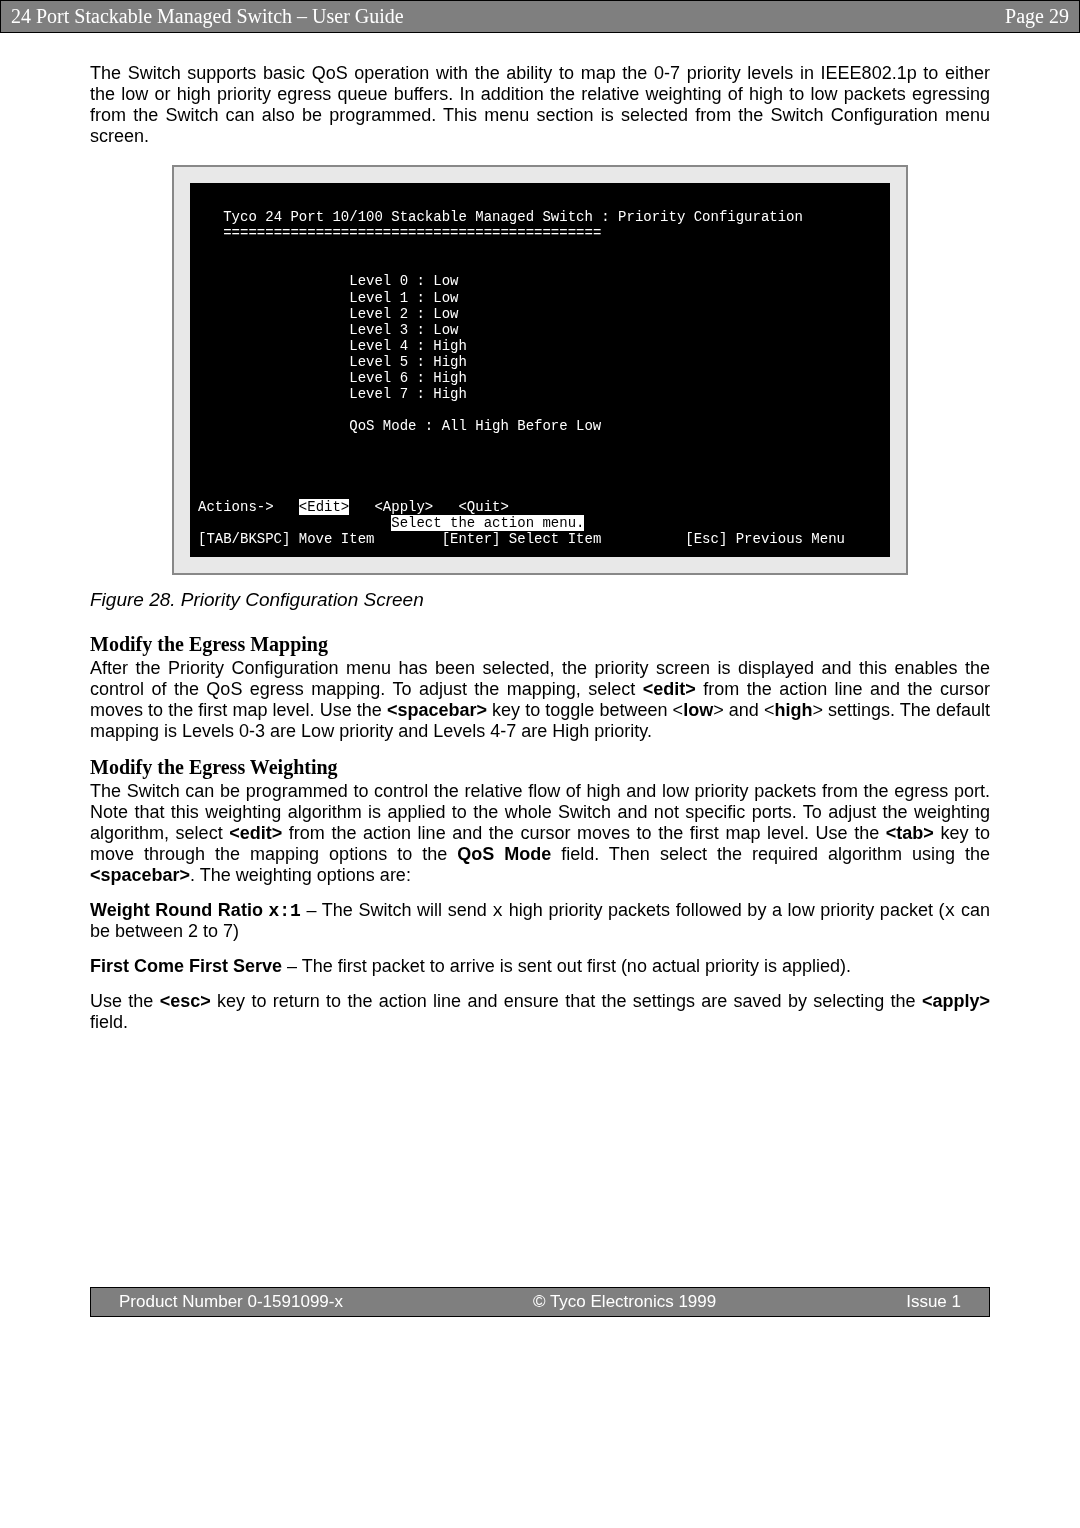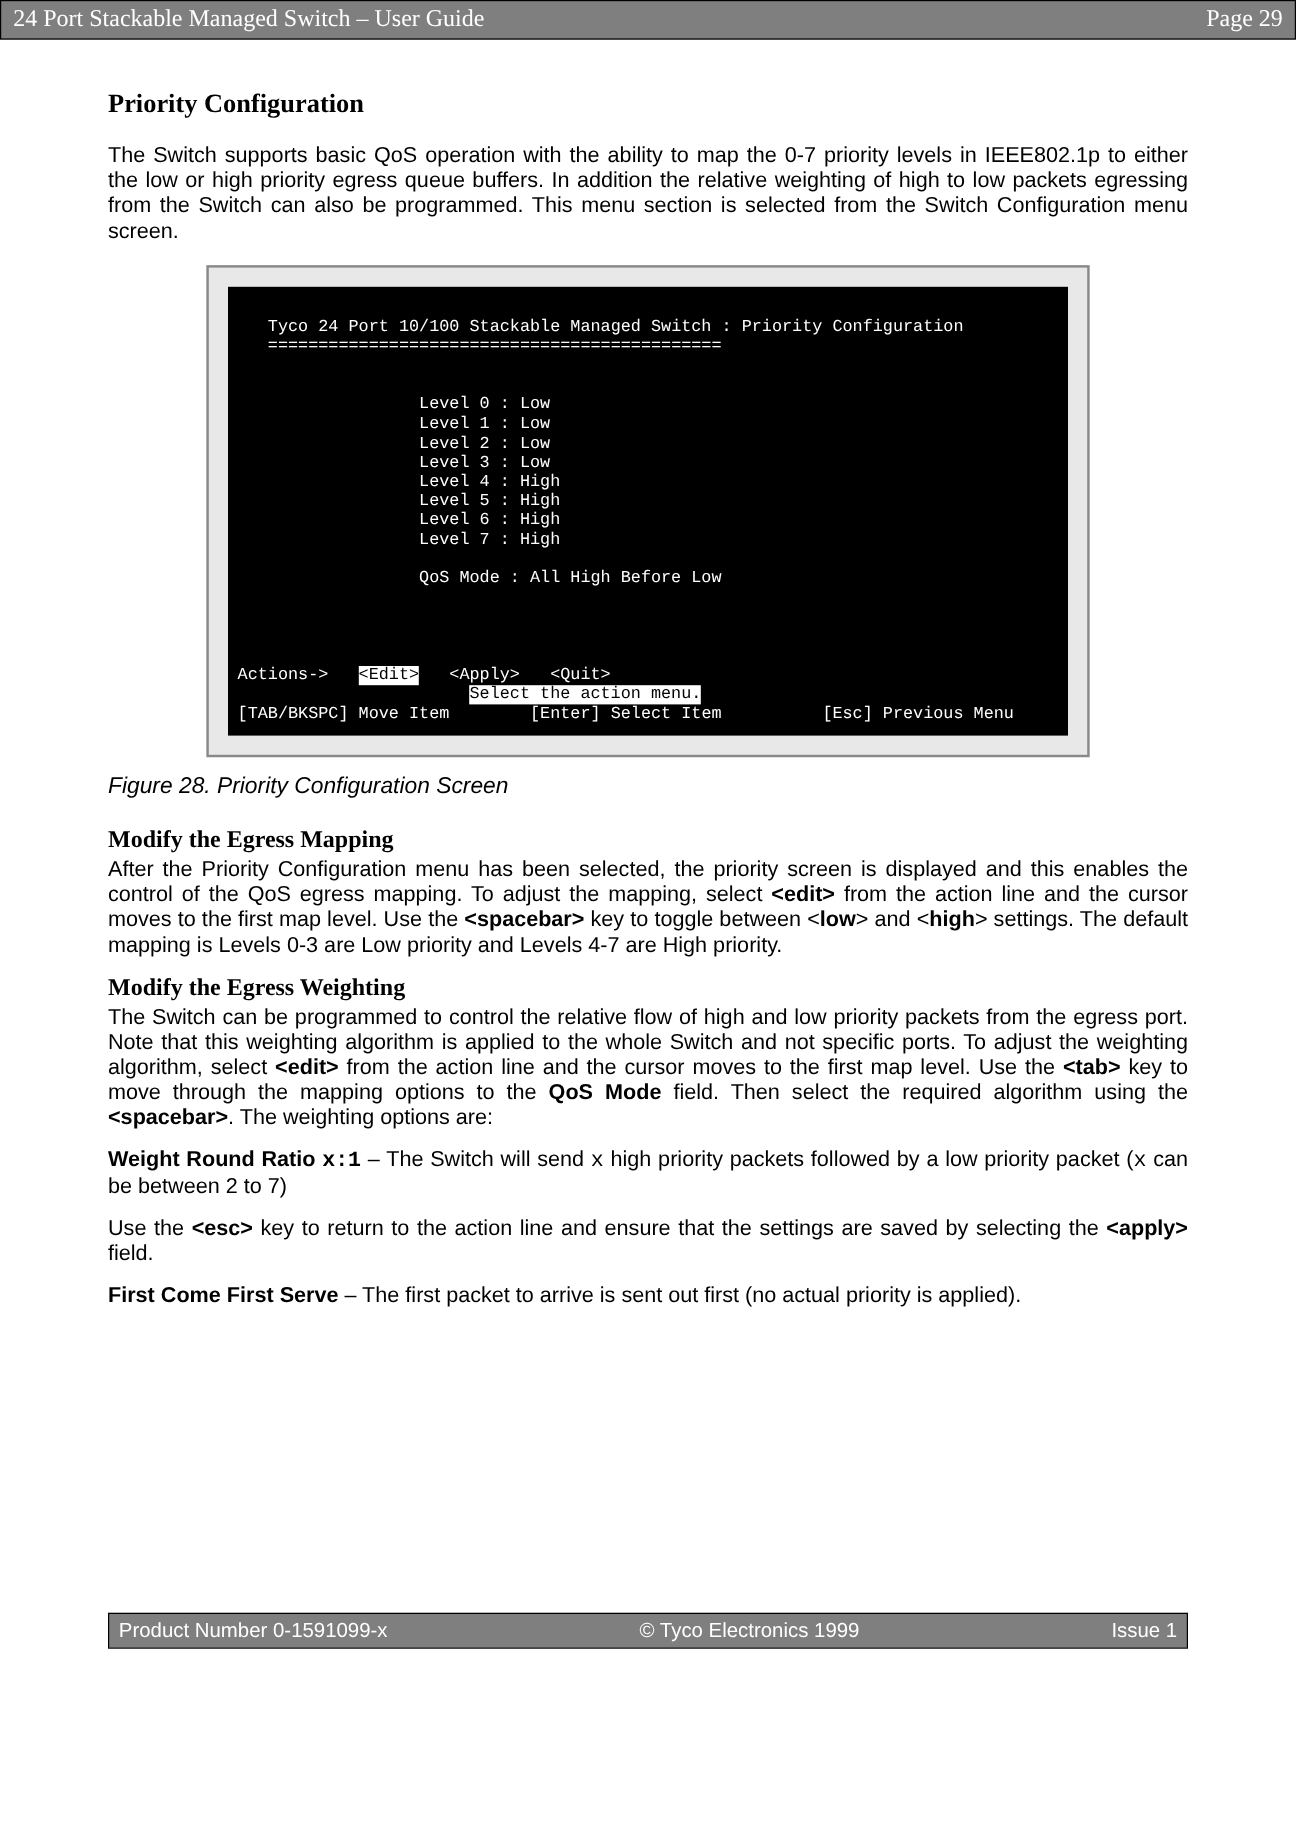--- a/index.html
+++ b/index.html
@@ -63,39 +63,38 @@
   h3.subhead {
     font-family: "Times New Roman", serif;
     font-weight: bold;
     font-size: 20px;
     margin: 4px 0 2px 0;
   }
   .mono { font-family: "Courier New", monospace; }
   .footer-bar {
     background: #7f7f7f;
     color: #fff;
-    padding: 4px 8px;
+    padding: 4px 28px;
     font-size: 17px;
     display: flex;
     justify-content: space-between;
     margin: 0 90px;
     border: 1px solid #000;
   }
 </style>
 </head>
 <body>
 
 <div class="header-bar">
   <span class="header-left">24 Port Stackable Managed Switch – User Guide</span>
   <span class="header-right">Page 29</span>
 </div>
 
 <div class="content">
 
-  <h2 class="section-title">Priority Configuration</h2>
 
   <div class="para">The Switch supports basic QoS operation with the ability to map the 0-7 priority levels in IEEE802.1p to either the low or high priority egress queue buffers. In addition the relative weighting of high to low packets egressing from the Switch can also be programmed. This menu section is selected from the Switch Configuration menu screen.</div>
 
   <div class="terminal-wrap">
     <div class="terminal">
 <span>   <span>Tyco 24 Port 10/100 Stackable Managed Switch : Priority Configuration</span></span>
 <span>   <span>=============================================</span></span>
 
 
 <span>                  <span>Level 0 : Low</span></span>
@@ -128,25 +127,25 @@
   <div class="para">
     <span>The Switch can be programmed to control the relative flow of high and low priority packets from the egress port. Note that this weighting algorithm is applied to the whole Switch and not specific ports. To adjust the weighting algorithm, select </span><b>&lt;edit&gt;</b><span> from the action line and the cursor moves to the first map level. Use the </span><b>&lt;tab&gt;</b><span> key to move through the mapping options to the </span><b>QoS Mode</b><span> field. Then select the required algorithm using the </span><b>&lt;spacebar&gt;</b><span>. The weighting options are:</span>
   </div>
 
 
   <div class="para">
     <b>Weight Round Ratio </b><b class="mono">x:1</b><span> – The Switch will send </span><span class="mono">x</span><span> high priority packets followed by a low priority packet (</span><span class="mono">x</span><span> can be between 2 to 7)</span>
   </div>
 
   <div class="para">
-    <span>Use the </span><b>&lt;esc&gt;</b><span> key to return to the action line and ensure that the settings are saved by selecting the </span><b>&lt;apply&gt;</b><span> field.</span>
+    <b>First Come First Serve</b><span> – The first packet to arrive is sent out first (no actual priority is applied).</span>
   </div>
 
   <div class="para">
-    <b>First Come First Serve</b><span> – The first packet to arrive is sent out first (no actual priority is applied).</span>
+    <span>Use the </span><b>&lt;esc&gt;</b><span> key to return to the action line and ensure that the settings are saved by selecting the </span><b>&lt;apply&gt;</b><span> field.</span>
   </div>
 
 </div>
 
 <div style="height:180px"></div>
 
 <div class="footer-bar">
   <span>Product Number 0-1591099-x</span>
   <span>© Tyco Electronics 1999</span>
   <span>Issue 1</span>

